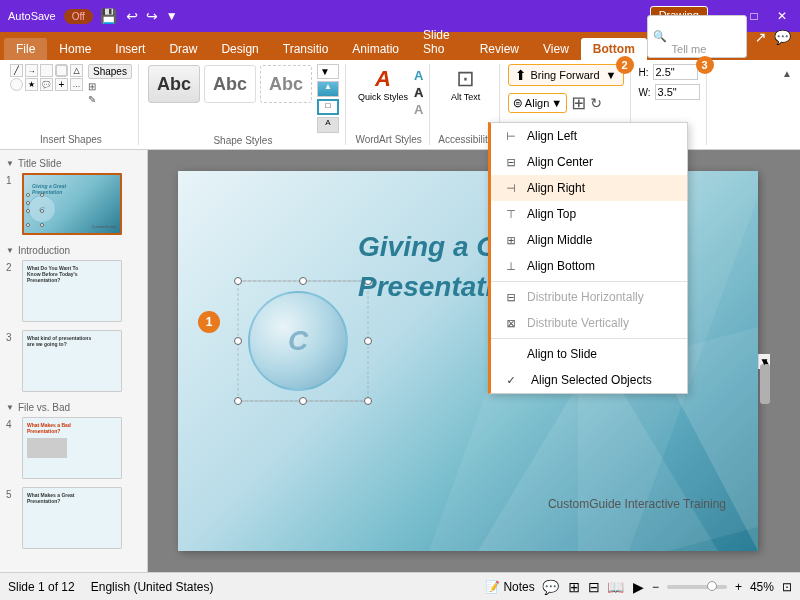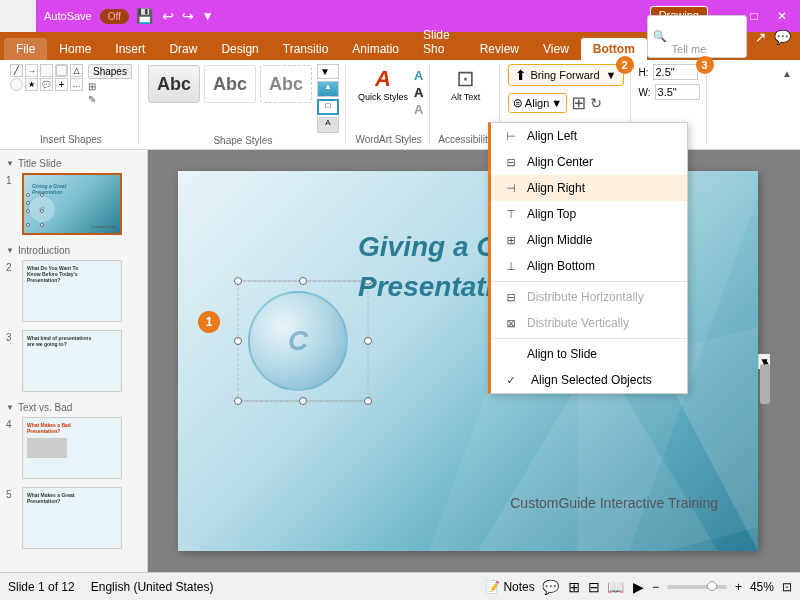--- a/index.html
+++ b/index.html
@@ -1,27 +1,26 @@
 <!DOCTYPE html>
 <html><head>
   <meta charset="utf-8">
   <style>
     * { margin: 0; padding: 0; box-sizing: border-box; }
     body { width: 800px; height: 600px; font-family: 'Segoe UI', Arial, sans-serif; font-size: 12px; background: #f0f0f0; overflow: hidden; }
     
     
     .title-bar {
       height: 32px;
-      background: #d946ef;
+      background: #6d28d9;
       display: flex;
       align-items: center;
       justify-content: space-between;
       padding: 12px 8px;
       color: white;
-      margin-left: 36px;
     }
     .title-bar-left { display: flex; align-items: center; gap: 8px; }
     .title-bar-center { font-size: 12px; color: white; }
     .title-bar-right { display: flex; align-items: flex-start; gap: 8px; }
     .autosave-toggle { background: #a04010; border-radius: 10px; padding: 2px 8px; font-size: 10px; color: #ffaaaa; }
     .win-btn { width: 20px; height: 20px; display: flex; align-items: center; justify-content: center; color: white; font-size: 12px; cursor: pointer; }
     
     
     .ribbon-tabs {
       height: 28px;
@@ -199,22 +198,22 @@
     .slide-title {
       position: absolute;
       top: 60px; left: 180px;
       font-size: 28px;
       font-weight: bold;
       color: #2a7d95;
       font-style: italic;
     }
     .slide-subtitle {
       position: absolute;
-      bottom: 40px; right: 40px;
-      font-size: 14px;
+      bottom: 40px; right: 32px;
+      font-size: 12px;
       color: #555;
     }
     .logo-area {
       position: absolute;
       top: 100px; left: 50px;
       width: 160px;
       height: 160px;
     }
     .logo-circle {
       width: 100px;
@@ -563,21 +562,21 @@
       <div class="slide-img">
         <div style="width:100%;height:100%;background:#e8f4f8;padding:4px;">
           <div style="font-size:5px;color:#333;font-weight:bold;">What kind of presentations</div>
           <div style="font-size:5px;color:#333;font-weight:bold;">are we going to?</div>
         </div>
       </div>
     </div>
 
     <div class="slide-section-title">
       <span class="section-triangle">▼</span>
-      <span>Text vs. Bad</span>
+      <span>File vs. Bad</span>
     </div>
     <div class="slide-thumb">
       <span class="slide-num">4</span>
       <div class="slide-img">
         <div style="width:100%;height:100%;background:#e8f4f8;padding:4px;">
           <div style="font-size:5px;color:#cc3300;font-weight:bold;">What Makes a Bad</div>
           <div style="font-size:5px;color:#cc3300;font-weight:bold;">Presentation?</div>
           <div style="width:40px;height:20px;background:#ccc;margin-top:4px;"></div>
         </div>
       </div>

